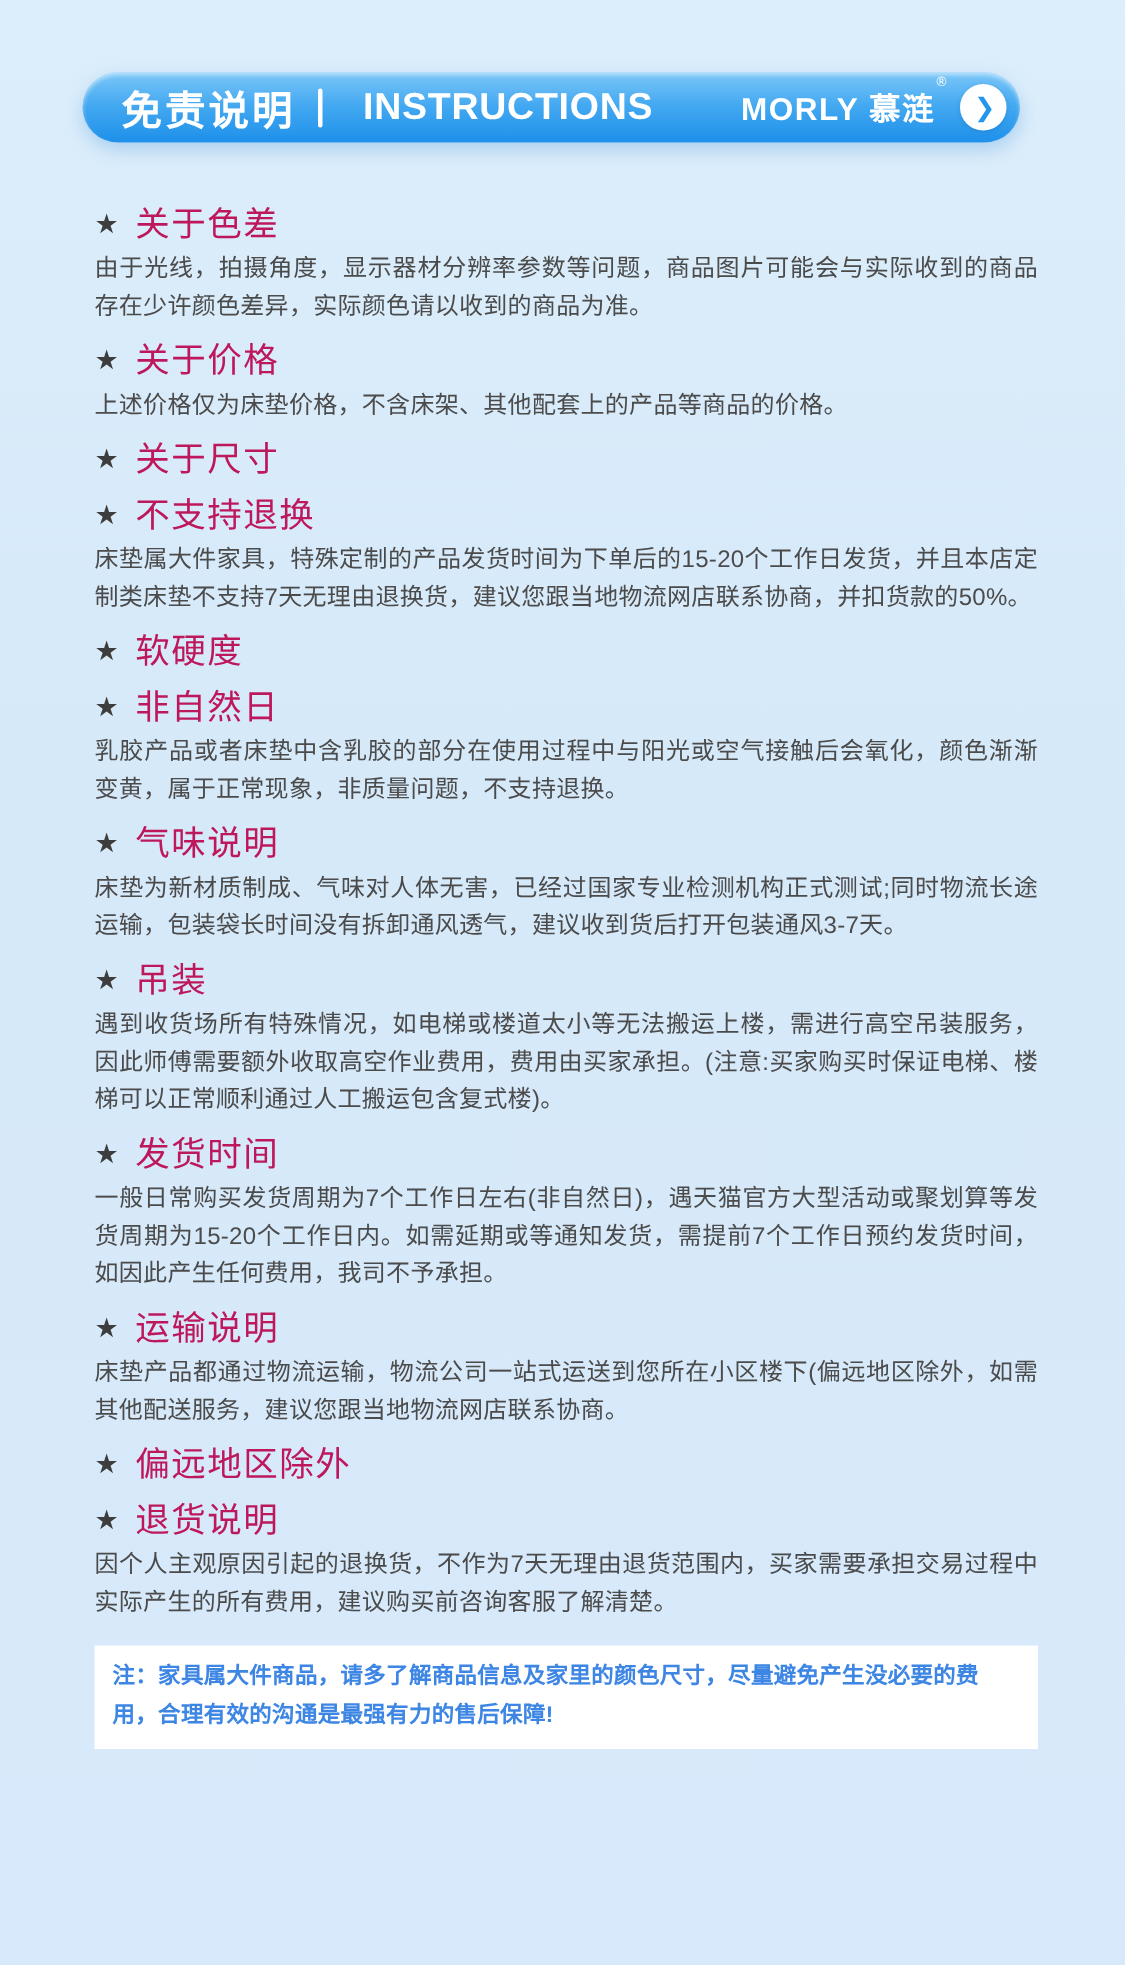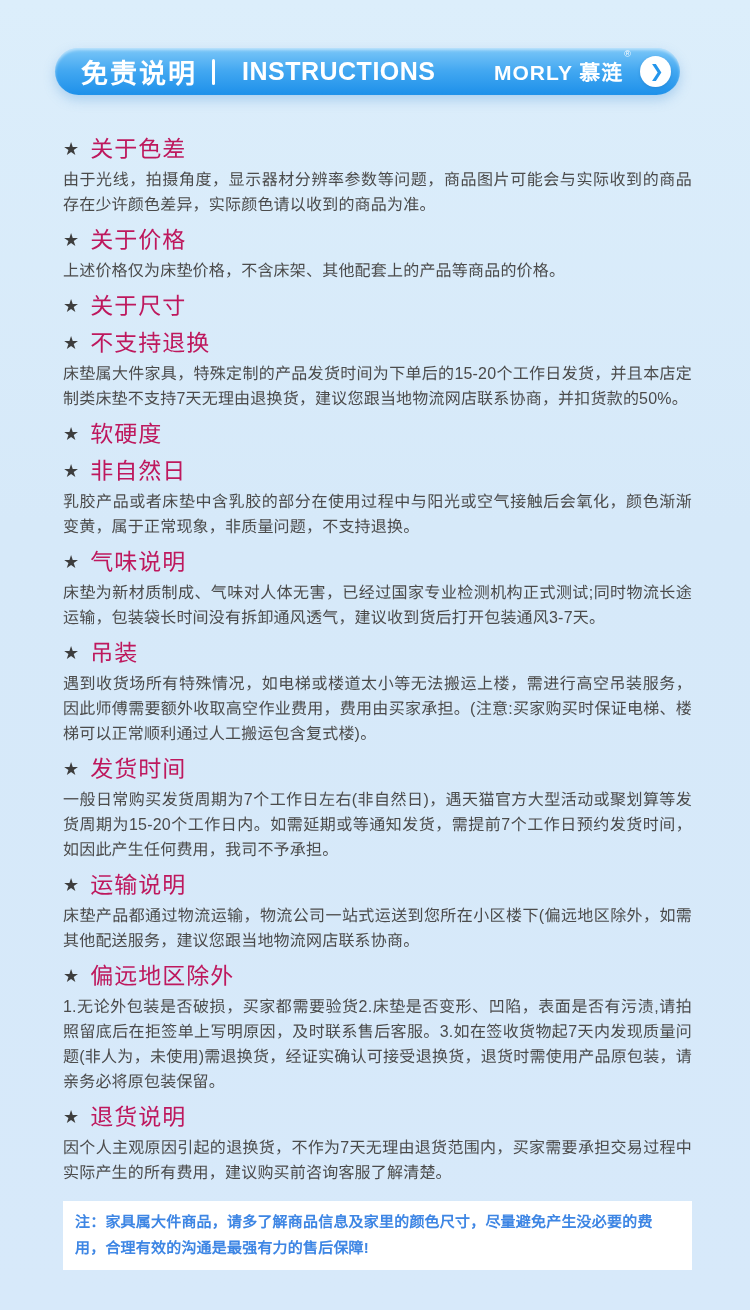--- a/index.html
+++ b/index.html
@@ -223,21 +223,20 @@
       <span class="section-title">运输说明</span>
     </div>
     <p class="section-body">床垫产品都通过物流运输，物流公司一站式运送到您所在小区楼下(偏远地区除外，如需其他配送服务，建议您跟当地物流网店联系协商。</p>
   </div>
 
   <div class="section">
     <div class="section-head">
       <span class="star">★</span>
       <span class="section-title">偏远地区除外</span>
     </div>
-    <p class="section-body">1.无论外包装是否破损，买家都需要验货2.床垫是否变形、凹陷，表面是否有污渍,请拍照留底后在拒签单上写明原因，及时联系售后客服。3.如在签收货物起7天内发现质量问题(非人为，未使用)需退换货，经证实确认可接受退换货，退货时需使用产品原包装，请亲务必将原包装保留。</p>
   </div>
 
   <div class="section">
     <div class="section-head">
       <span class="star">★</span>
       <span class="section-title">退货说明</span>
     </div>
     <p class="section-body">因个人主观原因引起的退换货，不作为7天无理由退货范围内，买家需要承担交易过程中实际产生的所有费用，建议购买前咨询客服了解清楚。</p>
   </div>
 

